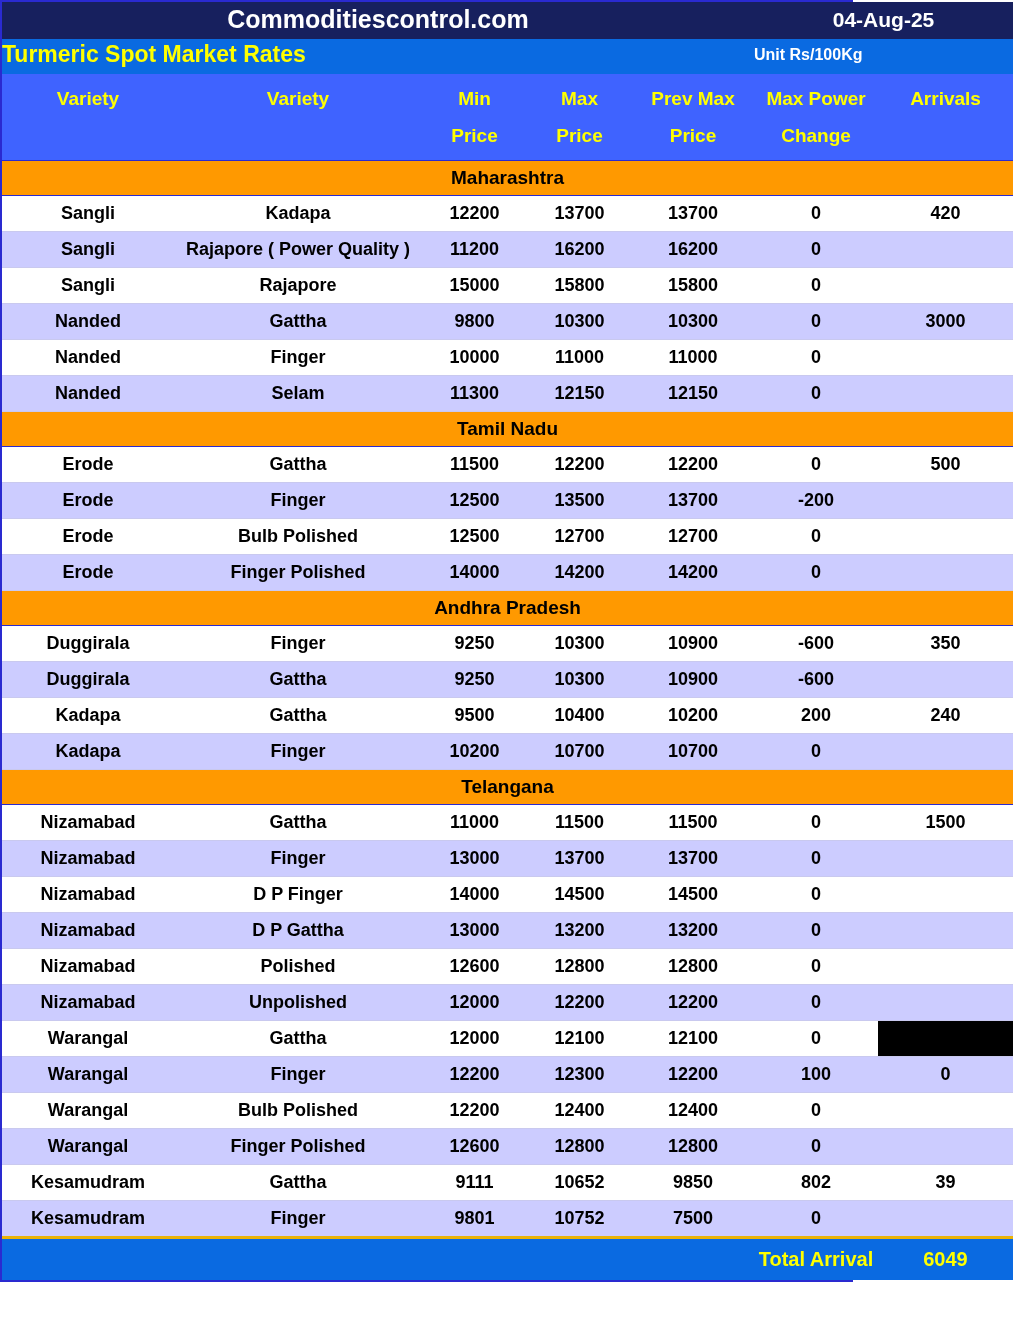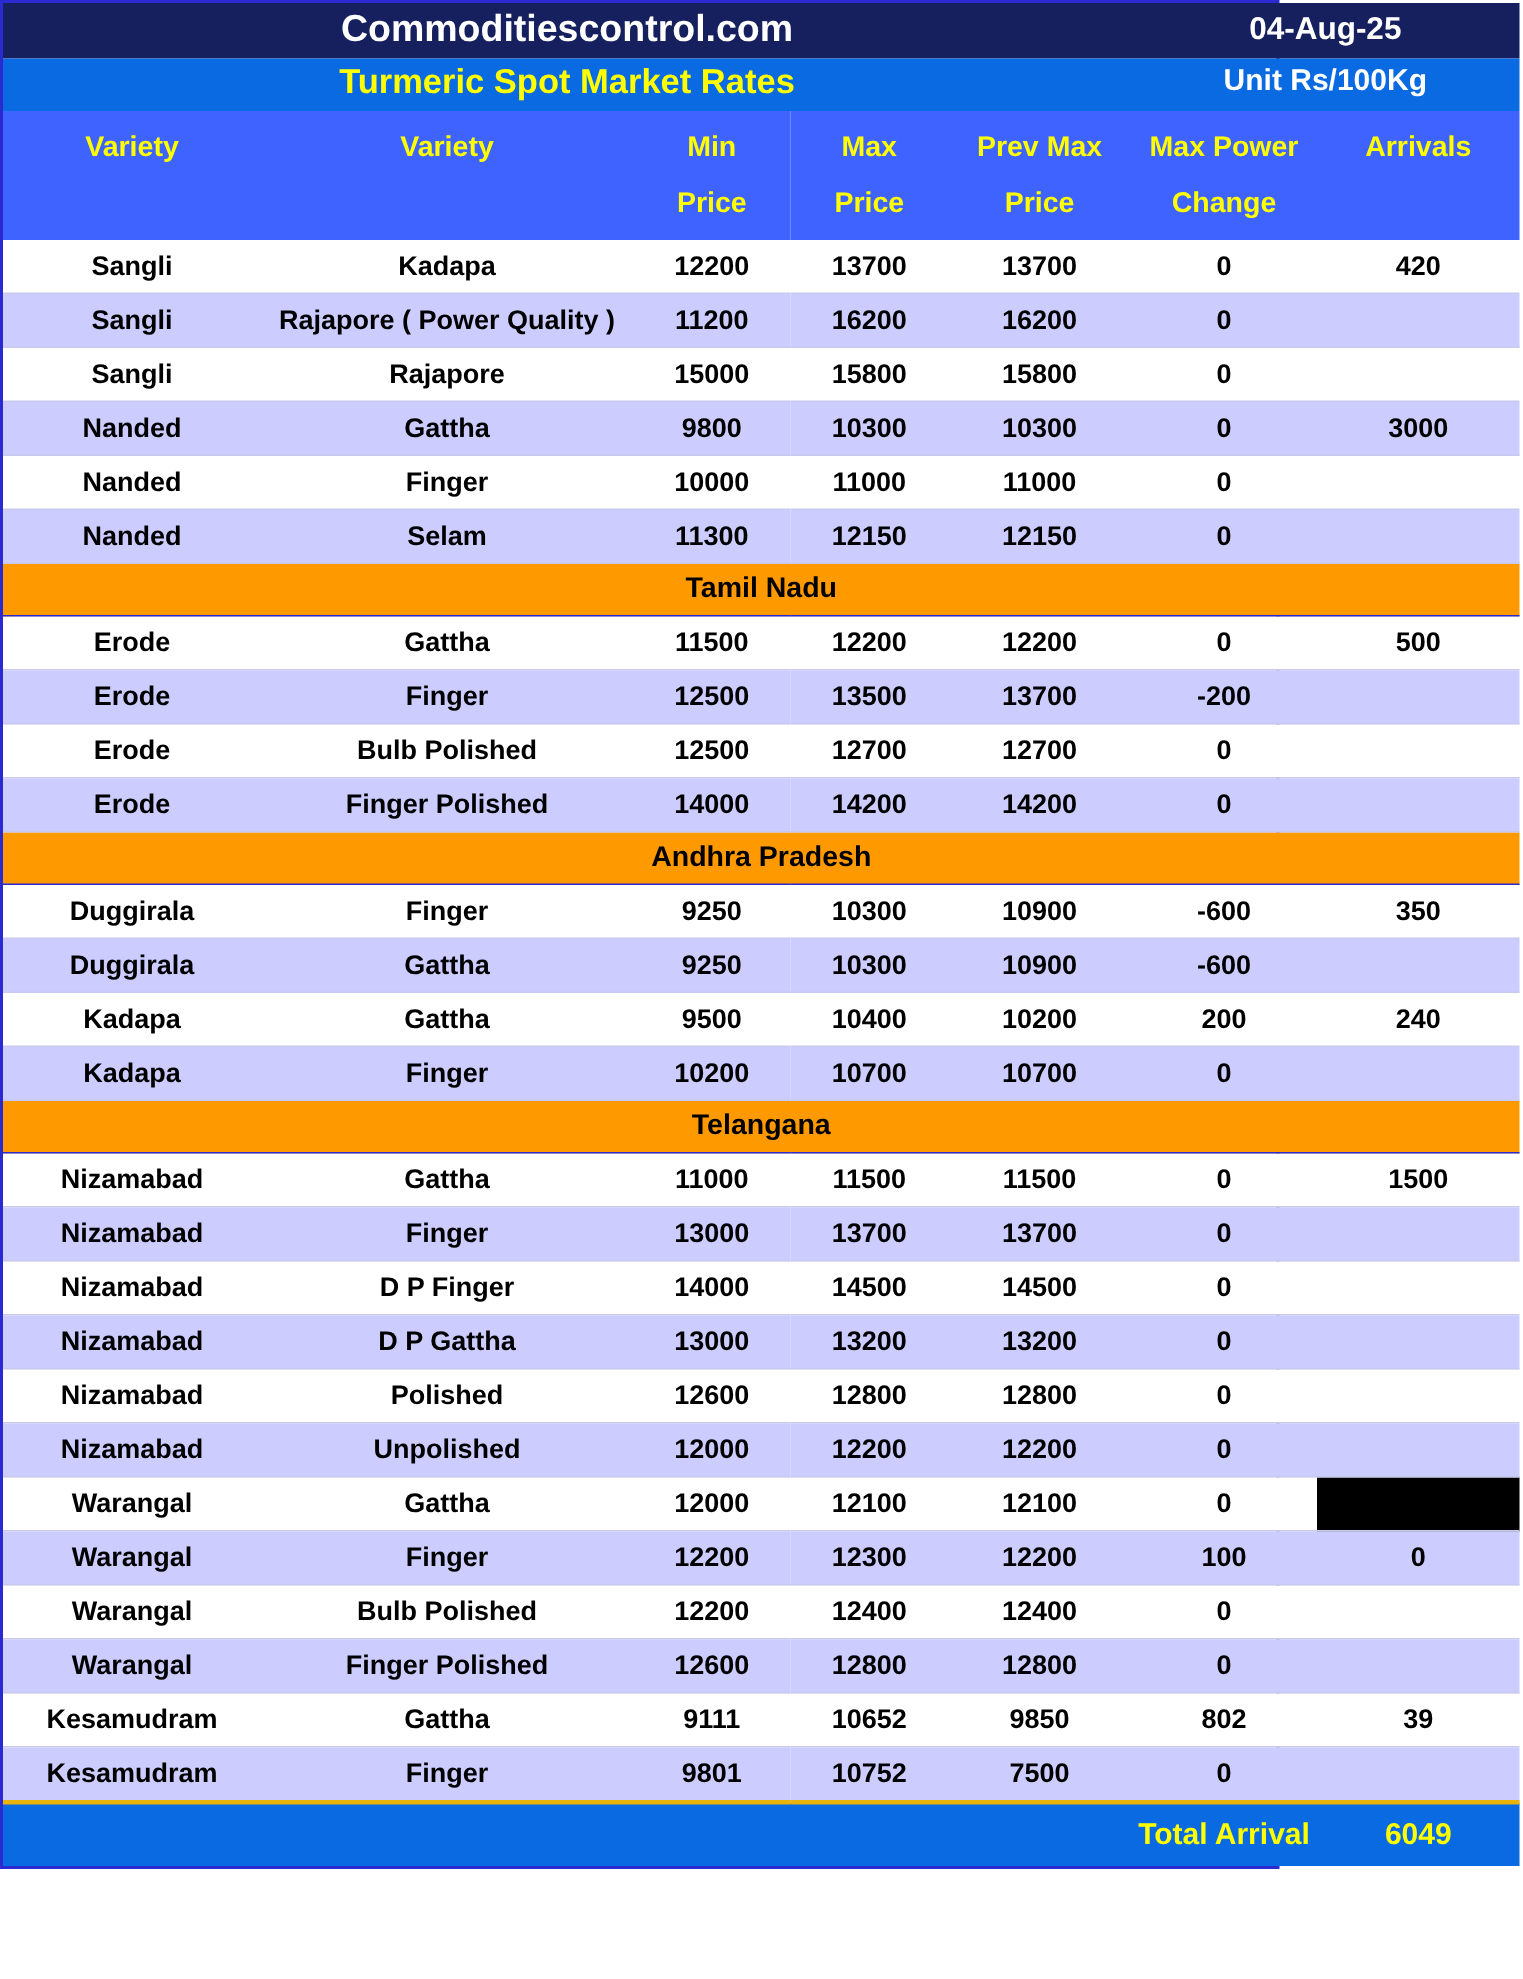--- a/index.html
+++ b/index.html
@@ -42,26 +42,25 @@
   .title-row td.date {
     font-size: 21px;
     color: #ffffff;
     font-weight: bold;
   }
   .subtitle-row td {
     background: #0a6ae1;
     color: #ffff00;
     font-weight: bold;
     font-size: 23px;
-    text-align: center;
     padding: 2px 0 6px 0;
     vertical-align: middle;
   }
   .subtitle-row td.unit {
-    font-size: 20px;
+    font-size: 16px;
     color: #ffffff;
     font-weight: bold;
   }
   .header-row td {
     background: #3f63ff;
     color: #ffff00;
     font-weight: bold;
     font-size: 19px;
     text-align: center;
     padding: 6px 4px;
@@ -156,20 +155,23 @@
     <colgroup>
       <col class="c-market">
       <col class="c-variety">
       <col class="c-min">
       <col class="c-max">
       <col class="c-prev">
       <col class="c-change">
       <col class="c-arrivals">
     </colgroup>
     <tbody id="rows-body">
+        <tr class="region-row">
+          <td colspan="7">Maharashtra</td>
+        </tr>
         <tr class="data-row odd">
           <td class="market">Sangli</td>
           <td>Kadapa</td>
           <td>12200</td>
           <td>13700</td>
           <td>13700</td>
           <td>0</td>
           <td>420</td>
         </tr>
         <tr class="data-row even">

